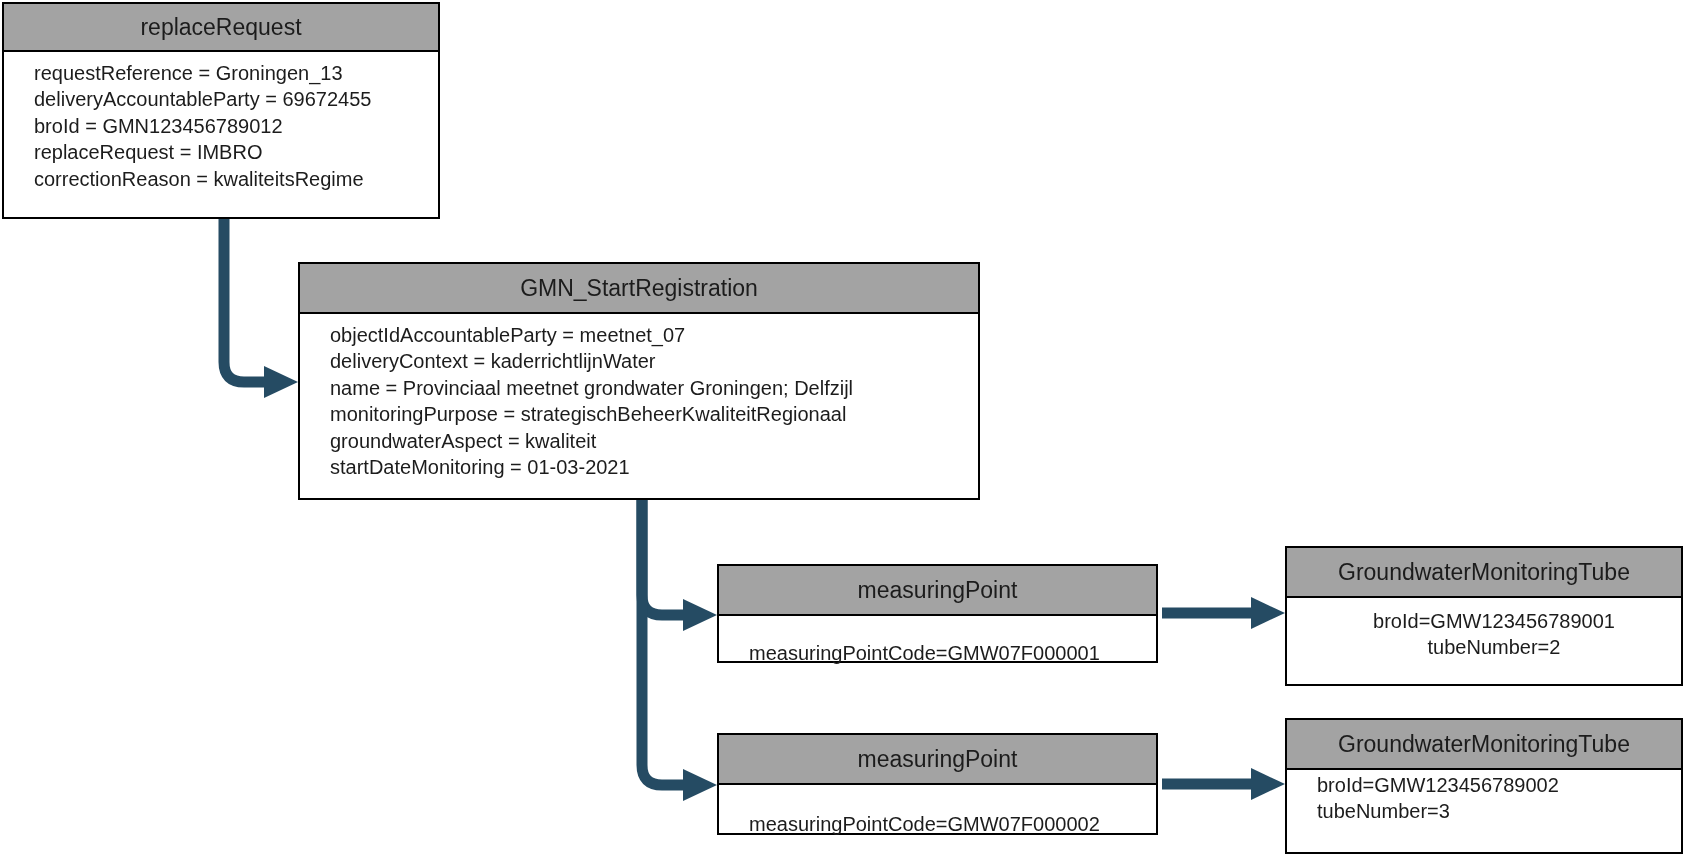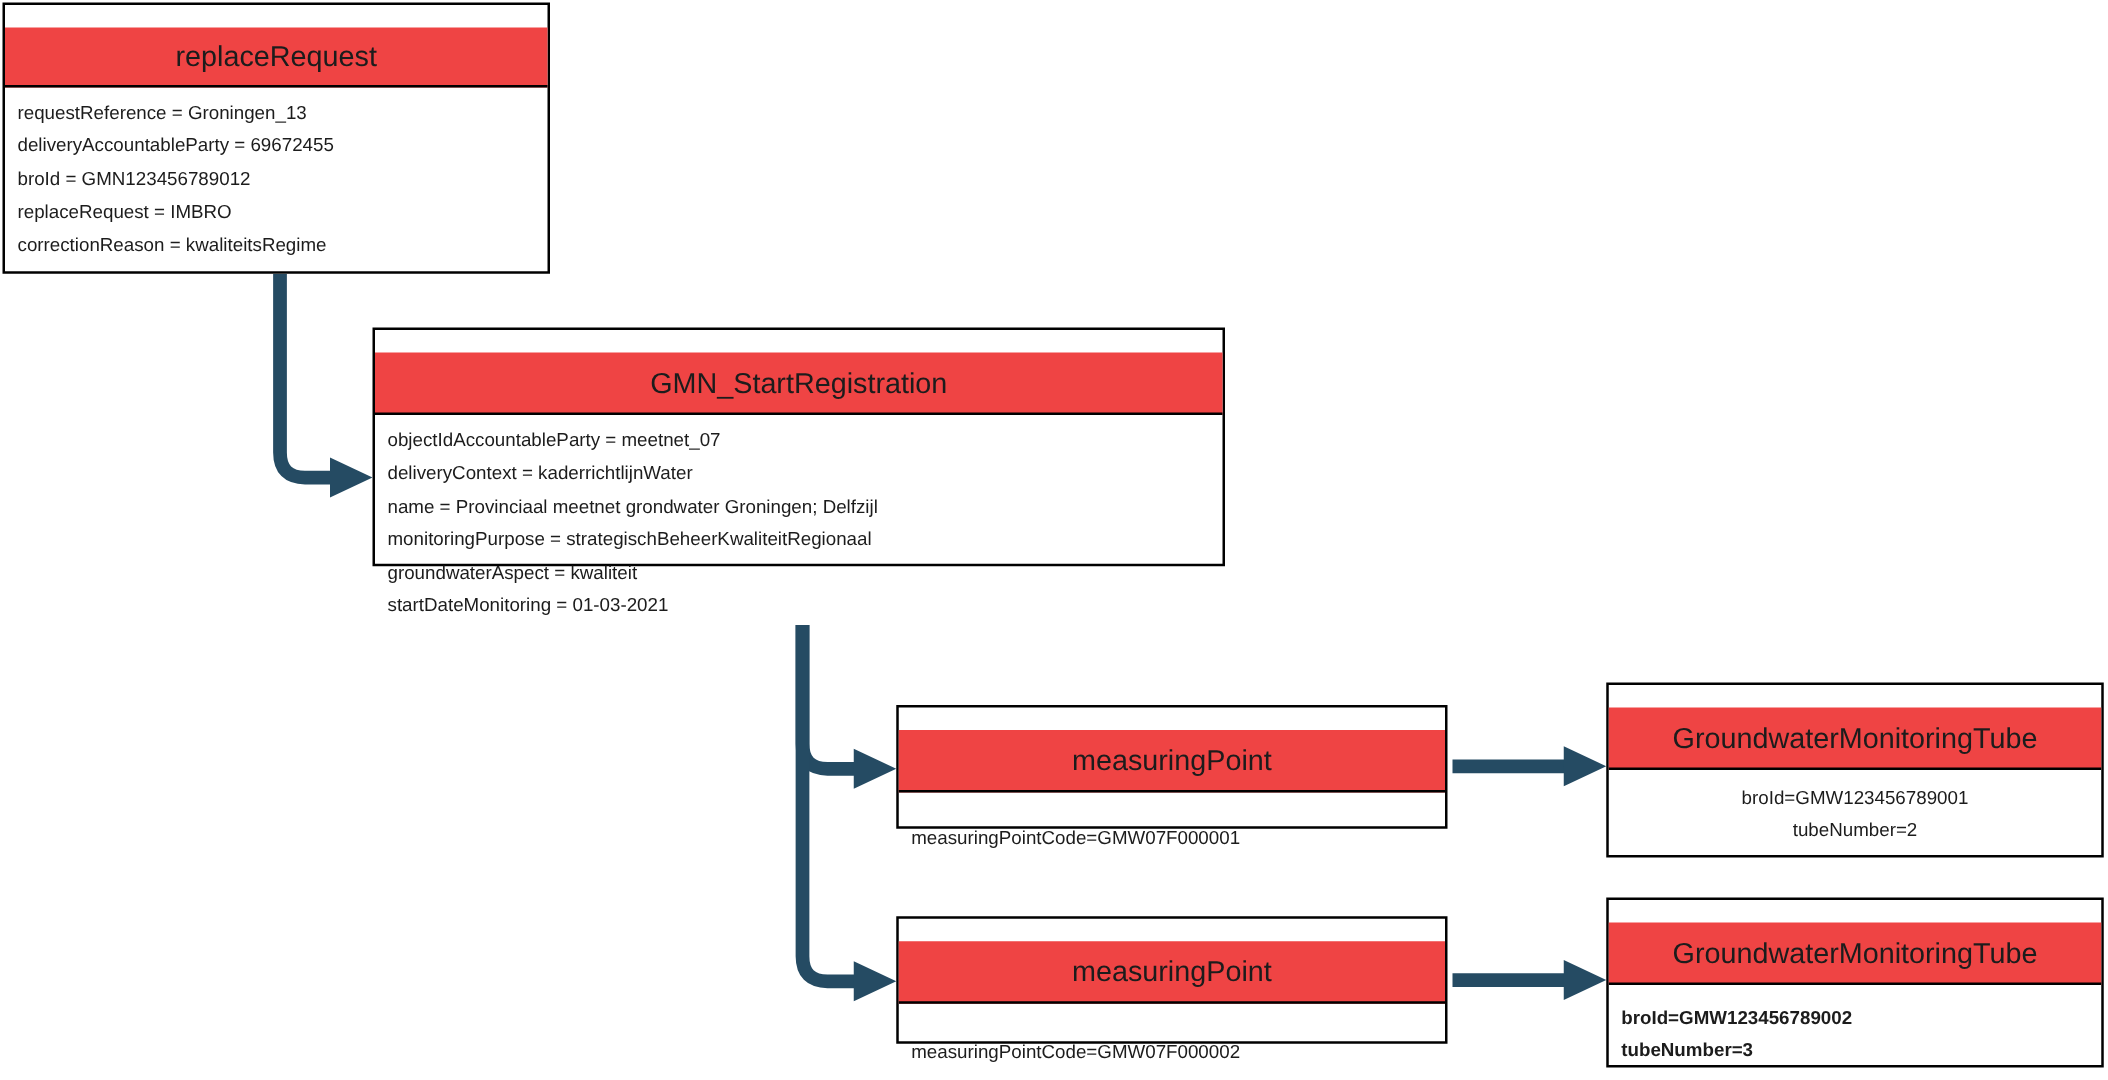--- a/index.html
+++ b/index.html
@@ -3,25 +3,25 @@
 <meta charset="utf-8">
 <style>
   html,body { margin:0; padding:0; background:#ffffff; }
   .canvas {
     position:relative; width:1686px; height:864px; background:#ffffff;
     font-family:"Liberation Sans", sans-serif; overflow:hidden; color:#1c1c1c;
   }
   .connector-layer { position:absolute; left:0; top:0; width:1686px; height:864px; pointer-events:none; }
   .node { position:absolute; border:2px solid #000000; background:#ffffff; box-sizing:border-box; }
   .node-header {
-    background:#ef4444; border-bottom:2px solid #000000;
+    background:#a3a3a3; border-bottom:2px solid #000000;
     display:flex; align-items:center; justify-content:center;
-    font-size:23px; box-sizing:border-box;margin-top:18px;
+    font-size:23px; box-sizing:border-box;
   }
-  .node-body { font-size:15px; line-height:26.4px; padding:8px 10px; }
+  .node-body { font-size:20px; line-height:26.4px; padding:8px 10px;margin-left:20px; }
   .node-body.centered-v { display:flex; flex-direction:column; justify-content:center; padding:16px 10px; }
   .attr-line { white-space:nowrap; }
 </style>
 </head>
 <body>
 
 <div class="canvas">
 
   <svg class="connector-layer" width="1686" height="864" viewBox="0 0 1686 864">
     <g>
@@ -52,21 +52,21 @@
     </div>
     <div class="node-body">
       <div class="attr-line">requestReference = Groningen_13</div>
       <div class="attr-line">deliveryAccountableParty = 69672455</div>
       <div class="attr-line">broId = GMN123456789012</div>
       <div class="attr-line">replaceRequest = IMBRO</div>
       <div class="attr-line">correctionReason = kwaliteitsRegime</div>
     </div>
   </div>
 
-  <div class="node" style="left:298px; top:262px; width:682px; height:191px;">
+  <div class="node" style="left:298px; top:262px; width:682px; height:238px;">
     <div class="node-header" style="height:50px;">
       <span>GMN_StartRegistration</span>
     </div>
     <div class="node-body">
       <div class="attr-line">objectIdAccountableParty = meetnet_07</div>
       <div class="attr-line">deliveryContext = kaderrichtlijnWater</div>
       <div class="attr-line">name = Provinciaal meetnet grondwater Groningen; Delfzijl</div>
       <div class="attr-line">monitoringPurpose = strategischBeheerKwaliteitRegionaal</div>
       <div class="attr-line">groundwaterAspect = kwaliteit</div>
       <div class="attr-line">startDateMonitoring = 01-03-2021</div>
@@ -98,19 +98,19 @@
     <div class="node-body" style="padding-top:10px;text-align:center;">
       <div class="attr-line">broId=GMW123456789001</div>
       <div class="attr-line">tubeNumber=2</div>
     </div>
   </div>
 
   <div class="node" style="left:1285px; top:718px; width:398px; height:136px;">
     <div class="node-header" style="height:50px;">
       <span>GroundwaterMonitoringTube</span>
     </div>
-    <div class="node-body" style="padding-top:14px;font-weight:bold;">
+    <div class="node-body" style="padding-top:2px;">
       <div class="attr-line">broId=GMW123456789002</div>
       <div class="attr-line">tubeNumber=3</div>
     </div>
   </div>
 
 </div>
 
 </body></html>

